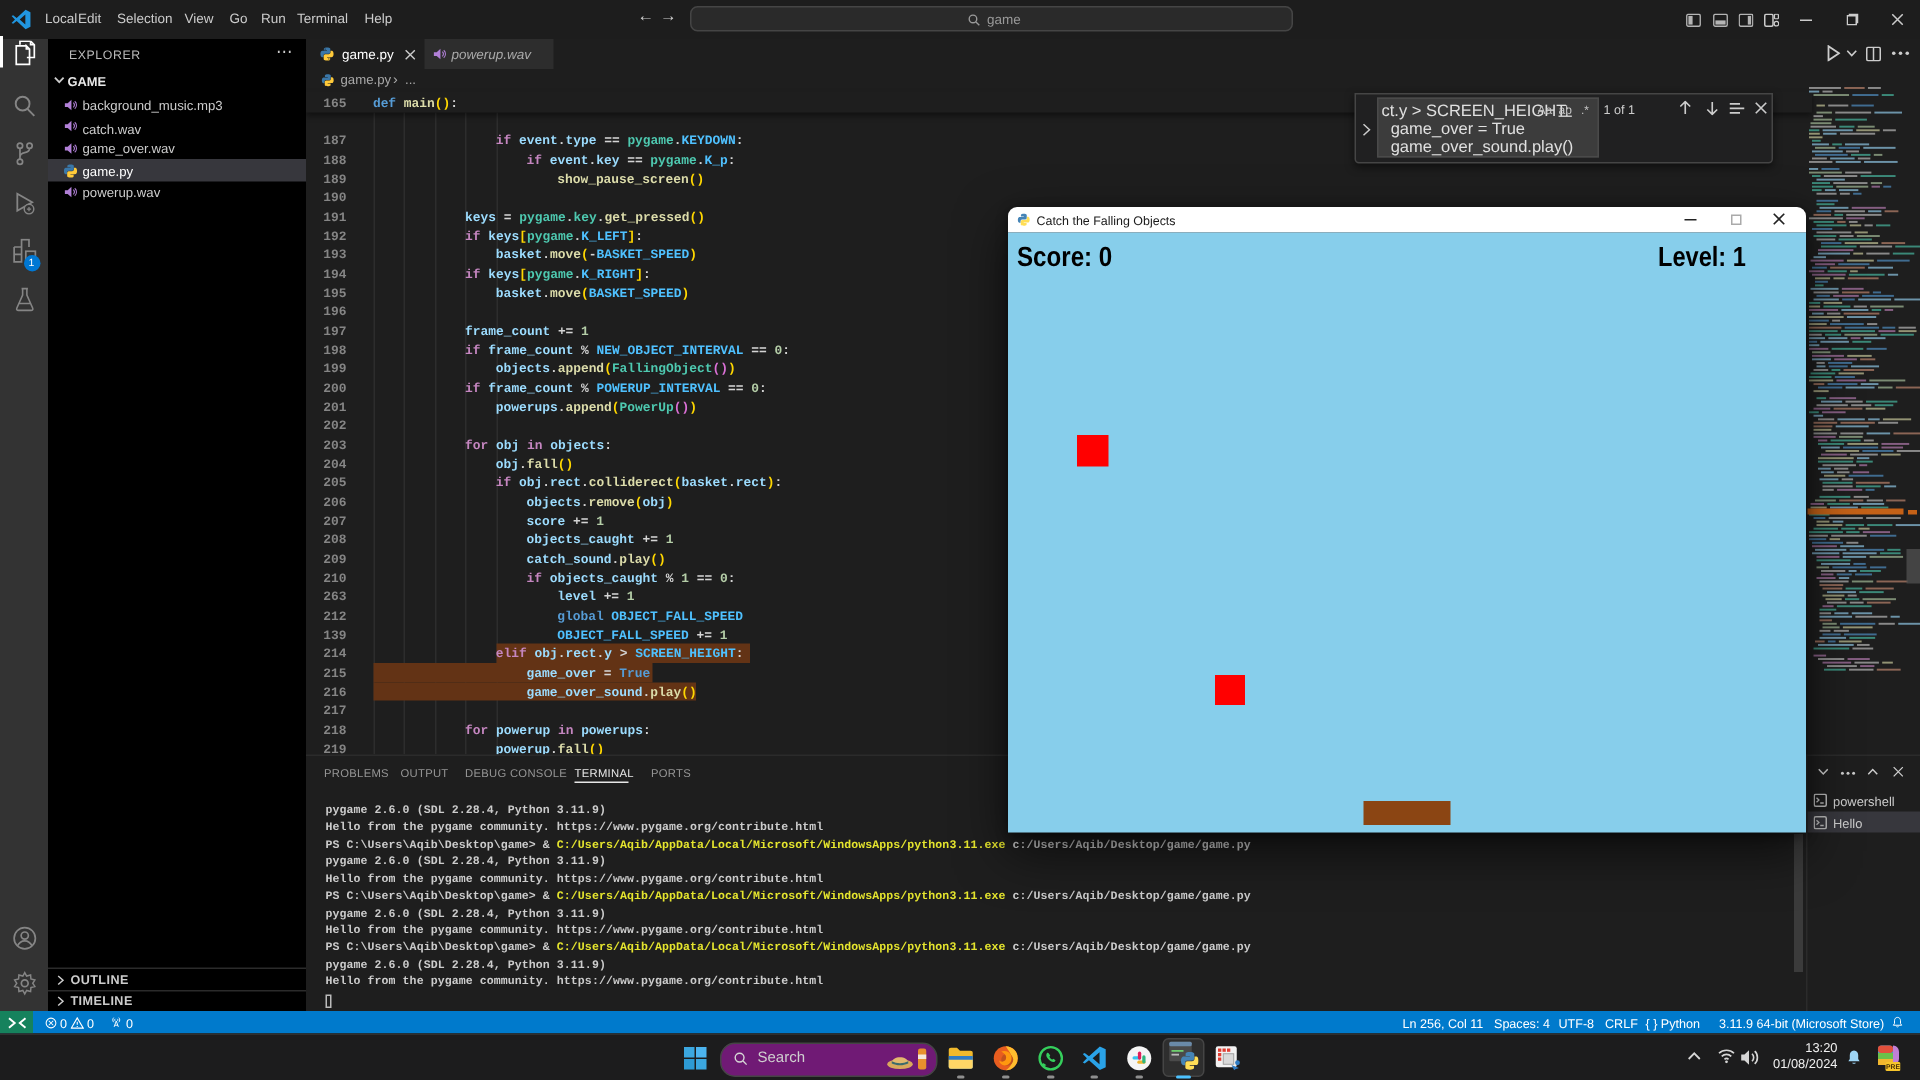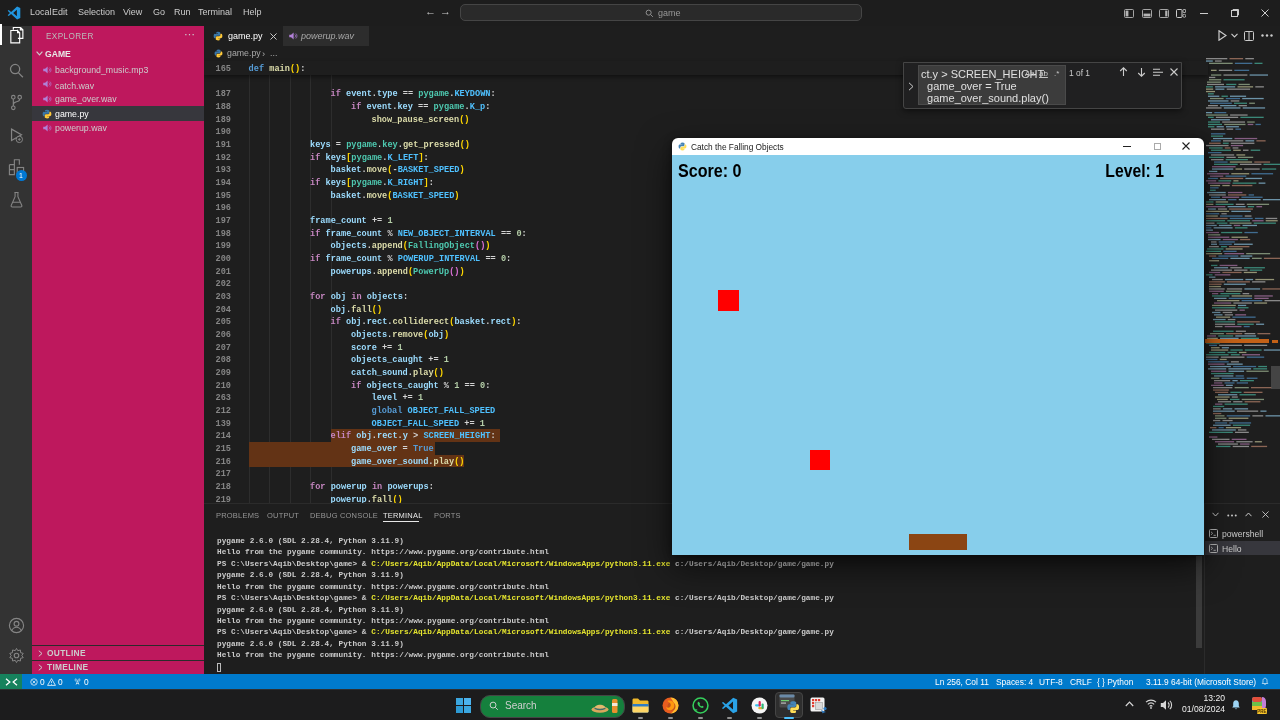--- a/index.html
+++ b/index.html
@@ -678,21 +678,21 @@
       <circle cx="12" cy="12" r="10" fill="none" stroke="#858585" stroke-width="1.6"></circle>
       <circle cx="12" cy="9.5" r="3.4" fill="none" stroke="#858585" stroke-width="1.6"></circle>
       <path d="M5 19.5 C7 15.5 9 14.5 12 14.5 C15 14.5 17 15.5 19 19.5" fill="none" stroke="#858585" stroke-width="1.6"></path>
     </svg>
   <svg class="abs" style="left:8px;top:621px" width="17" height="17" viewBox="0 0 24 24">
       <circle cx="12" cy="12" r="3.2" fill="none" stroke="#858585" stroke-width="1.6"></circle>
       <path d="M12 2 13.8 5.2 17.5 4.2 17.8 8 21.5 9 19.5 12 21.5 15 17.8 16 17.5 19.8 13.8 18.8 12 22 10.2 18.8 6.5 19.8 6.2 16 2.5 15 4.5 12 2.5 9 6.2 8 6.5 4.2 10.2 5.2Z" fill="none" stroke="#858585" stroke-width="1.4"></path>
     </svg>
 </div>
 
-<div class="abs" style="left:32px;top:26px;width:172px;height:648px;background:#be185d">
+<div class="abs" style="left:32px;top:26px;width:172px;height:648px;background:#000000">
   <span class="abs" style="left:14px;top:6px;color:#bbbbbb;font-size:8.2px;letter-spacing:0.4px">EXPLORER</span>
   <span class="abs" style="left:152px;top:2px;color:#cccccc;font-size:11px;letter-spacing:1px">⋯</span>
   <div class="abs" style="left:0;top:21px;width:172px;height:15px">
     <svg class="abs" style="left:4px;top:4px" width="7" height="5" viewBox="0 0 7 5">
         <path d="M0.6 0.7 3.5 3.8 6.4 0.7" fill="none" stroke="#cccccc" stroke-width="1.2"></path>
       </svg>
     <span class="abs" style="left:13px;top:2px;color:#e8e8e8;font-size:8.6px;font-weight:bold">GAME</span>
   </div>
 
   <div class="abs" style="left:0;top:80px;width:172px;height:14.8px;background:#37373d"></div>
@@ -767,21 +767,21 @@
     </svg>
 </div>
 
 <div class="abs" style="left:0;top:689px;width:1280px;height:31px;background:#1c1c1d;border-top:1px solid #2f2f2f">
 
   <div class="abs" style="left:456px;top:8px;width:6.5px;height:6.5px;background:#3ba7e0"></div>
   <div class="abs" style="left:464px;top:8px;width:6.5px;height:6.5px;background:#4cb4ef"></div>
   <div class="abs" style="left:456px;top:16px;width:6.5px;height:6.5px;background:#2d9ad4"></div>
   <div class="abs" style="left:464px;top:16px;width:6.5px;height:6.5px;background:#3ba7e0"></div>
 
-  <div class="abs" style="left:480px;top:5px;width:145px;height:23px;background:#15803d;border:1px solid #454545;border-radius:10px">
+  <div class="abs" style="left:480px;top:5px;width:145px;height:23px;background:#701a75;border:1px solid #454545;border-radius:10px">
     <svg class="abs" style="left:8px;top:4.5px" width="10" height="10" viewBox="0 0 16 16">
         <circle cx="6.5" cy="6.5" r="4.7" fill="none" stroke="#d6d6d6" stroke-width="1.5"></circle>
         <path d="M10.2 10.2 14 14" stroke="#d6d6d6" stroke-width="1.5"></path>
       </svg>
     <span class="abs" style="left:24px;top:3.5px;color:#cfcfcf;font-size:10px">Search</span>
     <svg class="abs" style="left:110px;top:2px" width="30" height="16" viewBox="0 0 30 16">
       <rect x="21" y="1" width="5.5" height="14" rx="1.5" fill="#e8912d"></rect>
       <rect x="21" y="5" width="5.5" height="3" fill="#f7f7f7" opacity="0.85"></rect>
       <ellipse cx="9" cy="11.5" rx="8.5" ry="3.2" fill="#d9a85c"></ellipse>
       <path d="M3.5 10.5 C3.5 5.5 14.5 5.5 14.5 10.5 C14.5 12.5 3.5 12.5 3.5 10.5Z" fill="#e3b86e"></path>

